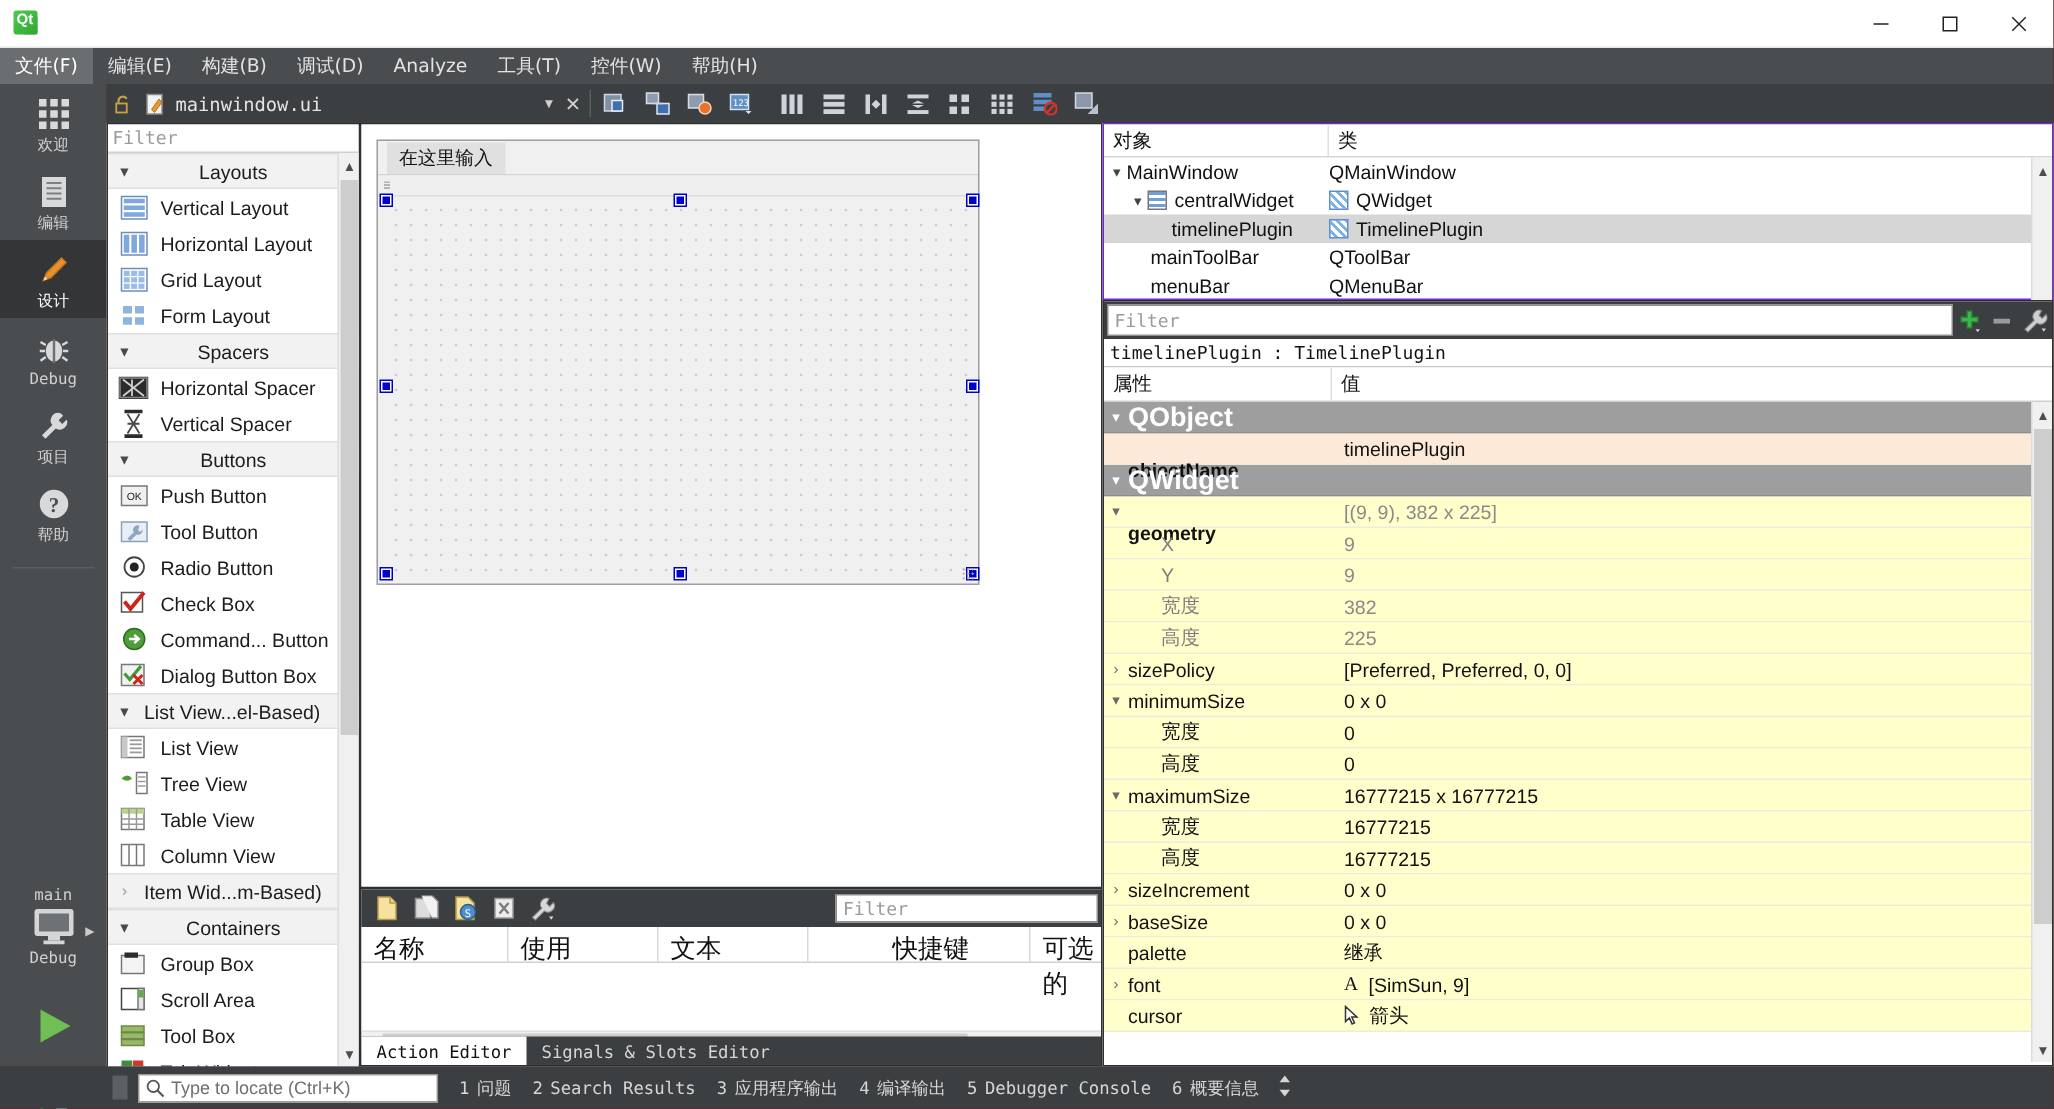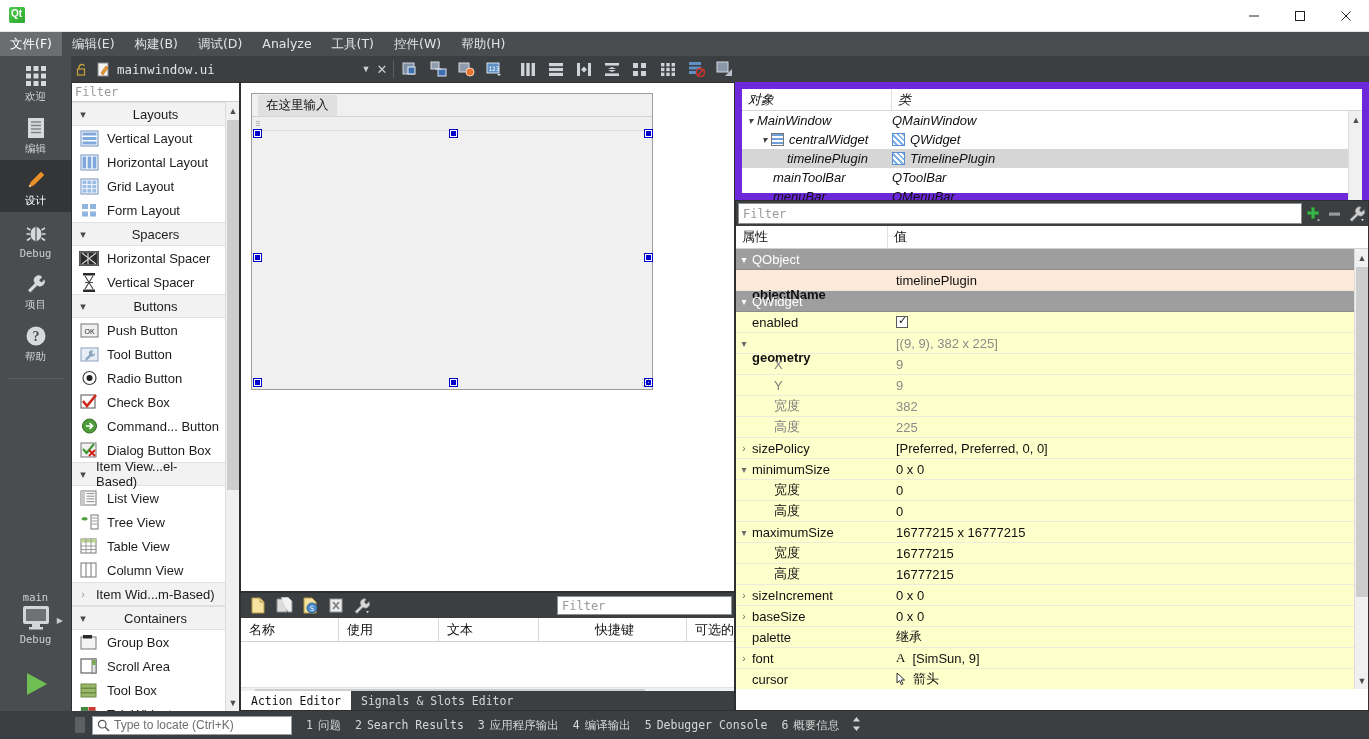--- a/index.html
+++ b/index.html
@@ -100,34 +100,34 @@
 
   
   .actioned { position:absolute; left:240px; top:592px; width:495px; height:119px;
               background:#fff; border:1px solid #2e2f30; }
   .ae-tbar { height:25px; background:#3c3f41; display:flex; align-items:center; padding-left:4px; }
   .ae-tbtn { width:26px; height:22px; display:flex; align-items:center; justify-content:center; }
   .ae-filter { margin-left:auto; width:175px; height:19px; background:#fff; border:1px solid #8e8e8e;
                display:flex; align-items:center; padding-left:4px; margin-right:2px;}
   .ae-filter span { font-size:12px; color:#9a9a9a; font-family:"DejaVu Sans Mono",monospace;}
   .ae-head { height:24px; display:flex; border-bottom:1px solid #d0d0d0; background:#fff;}
-  .ae-head .col { font-size:13px; color:#111; padding:3px 0 0 8px; border-right:1px solid #d8d8d8; }
+  .ae-head .col { font-size:17px; color:#111; padding:3px 0 0 8px; border-right:1px solid #d8d8d8; }
   .ae-body { height:45px; background:#fff; }
   .ae-hscroll { height:13px; background:#f0f0f0; display:flex; align-items:center; border-top:1px solid #e2e2e2;}
   .ae-hscroll .arr { width:14px; text-align:center; font-size:9px; color:#555; }
   .ae-hscroll .track { flex:1; height:11px; background:#efefef; position:relative;}
   .ae-hscroll .thumb2 { position:absolute; left:0; top:0; width:390px; height:11px; background:#cdcdcd;}
   .ae-tabs { position:absolute; left:0; bottom:0; height:19px; width:100%; background:#3c3f41; display:flex; }
   .ae-tab { padding:1px 10px 0 10px; font-size:11.5px; color:#d6d6d6;
             font-family:"DejaVu Sans Mono", monospace; display:flex; align-items:center;}
   .ae-tab.sel { background:#ffffff; color:#111; }
 
   
   .objtree { position:absolute; left:735px; top:82px; width:634px; height:118px;
-             background:#fff; border:7px solid #6d28d9;font-style:italic; }
+             background:#fff; border:1px solid #6d28d9; }
   .ot-head { height:22px; display:flex; border-bottom:1px solid #d6d6d6; background:#fff;}
   .ot-head .c1 { width:150px; font-size:13px; color:#111; padding:2px 0 0 6px; border-right:1px solid #e0e0e0;}
   .ot-head .c2 { flex:1; font-size:13px; color:#111; padding:2px 0 0 6px; }
   .ot-row { height:19px; display:flex; align-items:center; font-size:13px; color:#111; }
   .ot-row.sel { background:#d6d6d6; }
   .ot-name { width:150px; display:flex; align-items:center; }
   .ot-class { flex:1; display:flex; align-items:center; }
   .ot-chev { width:13px; text-align:center; font-size:10px; color:#444; }
   .hatch { width:13px; height:13px; border:1px solid #5b8fd0; margin-right:5px;
      background: repeating-linear-gradient(45deg,#fff 0 2px,#7fb0e8 2px 4px); }
@@ -149,21 +149,21 @@
   .pd-head { height:23px; display:flex; background:#fff; border-bottom:1px solid #d0d0d0;}
   .pd-head .h1 { width:152px; font-size:13px; color:#111; padding:2px 0 0 6px; border-right:1px solid #e0e0e0;}
   .pd-head .h2 { flex:1; font-size:13px; color:#111; padding:2px 0 0 6px; }
   .pd-rows { position:relative; height:440px; overflow:hidden; }
   .pr { height:21px; display:flex; align-items:center; border-bottom:1px solid #ececdc; }
   .pr .k { width:152px; display:flex; align-items:center; height:21px; }
   .pr .chev { width:16px; text-align:center; font-size:10px; color:#6b6b6b; }
   .pr .kt { font-size:13px; color:#111; }
   .pr .v { flex:1; font-size:13px; color:#111; padding-left:8px; height:21px; display:flex; align-items:center;}
   .pr.group { background:#9e9e9e; border-bottom:1px solid #8d8d8d; }
-  .pr.group .kt { color:#fff; font-weight:normal; font-size:13px;}
+  .pr.group .kt { color:#fff; font-weight:bold; font-size:18px;}
   .pr.group .chev { color:#fff; }
   .pr.name { background:#fce9d8; }
   .pr.name .kt { font-weight:bold; }
   .pr.yellow { background:#ffffcc; }
   .pr .kt.bold { font-weight:bold;margin-top:29px; }
   .pr .v.dim { color:#8a8a8a; }
   .pr .kt.dim { color:#7d7d7d; }
   .chkbox { width:12px; height:12px; border:1px solid #5a5a5a; background:#fff; position:relative; }
   .chkbox:after { content:"✓"; position:absolute; left:1px; top:-3px; font-size:11px; color:#111; }
   .pd-scroll { position:absolute; right:0; top:0; width:14px; height:440px; background:#f0f0f0;
@@ -602,21 +602,21 @@
               <rect x="1" y="1" width="15" height="14" fill="#f2f2f2" stroke="#777"></rect>
               <path d="M3 7 L6.5 11 L14 2" fill="none" stroke="#3f9c35" stroke-width="2.2"></path>
               <path d="M9 8 L15 14 M15 8 L9 14" stroke="#d0241a" stroke-width="2"></path>
             </svg>
         </span>
         <span class="lbl">Dialog Button Box</span>
       </div>
 
       <div class="wb-cat">
         <span class="chev">▾</span>
-        <span class="catlbl" style="text-align:left;padding-left:2px;">Item View...el-Based)</span>
+        <span class="catlbl" style="text-align:left;padding-left:2px;">List View...el-Based)</span>
       </div>
       <div class="wb-item">
         <span class="ico">
           <svg width="18" height="16" viewBox="0 0 18 16">
               <rect x="1" y="1" width="15" height="14" fill="#fff" stroke="#777"></rect>
               <rect x="1" y="1" width="4" height="14" fill="#c8c8c8"></rect>
               <g stroke="#9a9a9a" stroke-width="1.2">
                 <line x1="6.5" y1="3.5" x2="14.5" y2="3.5"></line>
                 <line x1="6.5" y1="6.2" x2="14.5" y2="6.2"></line>
                 <line x1="6.5" y1="8.9" x2="14.5" y2="8.9"></line>
@@ -881,20 +881,23 @@
             <rect x="2" y="3.5" width="11" height="3.2" fill="#9a9a9a"></rect>
           </svg>
       </div>
       <div class="pd-btn">
         <svg width="18" height="17" viewBox="0 0 18 17">
             <path d="M13 2a4.2 4.2 0 0 0-4.8 6.5L2 14.5 3.9 16.4 10 10.3A4.2 4.2 0 0 0 16 4.7l-2.6 2.6-2-2z" fill="#d0d0d0" stroke="#8a8a8a" stroke-width=".7"></path>
             <path d="M13 14 l3 0 l-1.5 2.2z" fill="#d0d0d0"></path>
           </svg>
       </div>
     </div>
+    <div class="pd-objline">
+      <span>timelinePlugin : TimelinePlugin</span>
+    </div>
     <div class="pd-head">
       <div class="h1 cn">属性</div>
       <div class="h2 cn">值</div>
     </div>
     <div class="pd-rows">
 
       <div class="pr group">
         <div class="k">
             <span class="chev">▾</span>
             <span class="kt">QObject</span>
@@ -911,29 +914,20 @@
       </div>
 
       <div class="pr group">
         <div class="k">
             <span class="chev">▾</span>
             <span class="kt">QWidget</span>
           </div>
         <div class="v"></div>
       </div>
 
-      <div class="pr yellow">
-        <div class="k">
-            <span class="chev"></span>
-            <span class="kt">enabled</span>
-          </div>
-        <div class="v">
-            <span class="chkbox"></span>
-          </div>
-      </div>
 
       <div class="pr yellow">
         <div class="k">
             <span class="chev">▾</span>
             <span class="kt bold">geometry</span>
           </div>
         <div class="v dim">[(9, 9), 382 x 225]</div>
       </div>
       <div class="pr yellow">
         <div class="k" style="padding-left:22px;">

